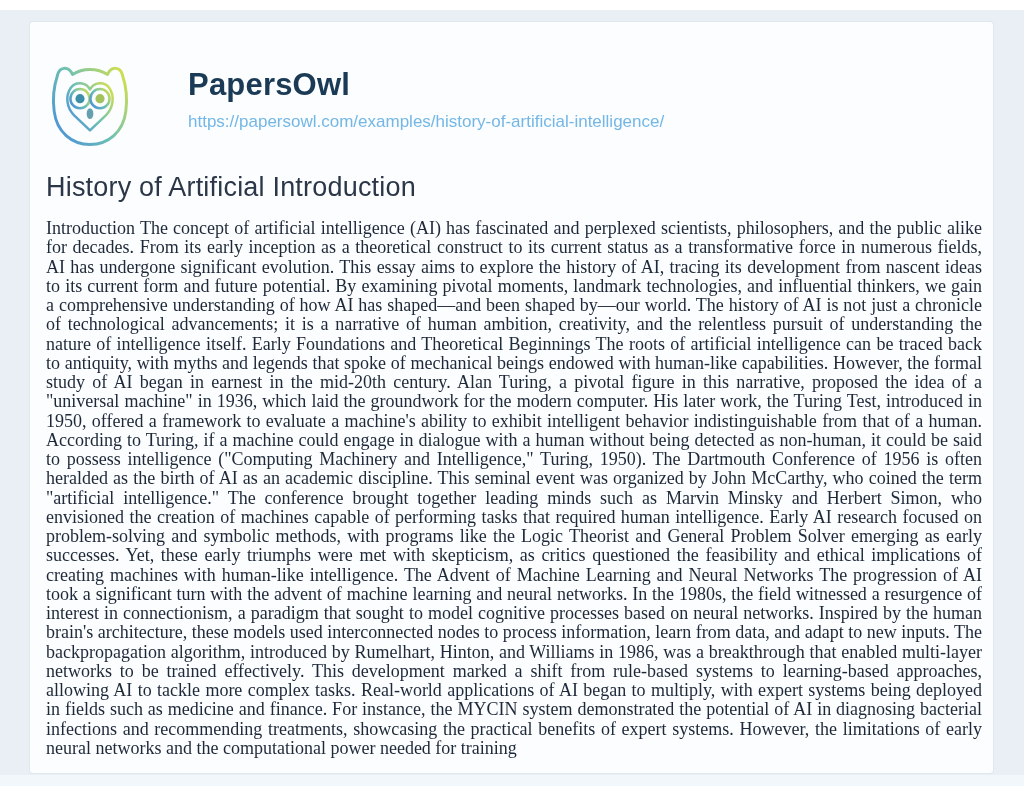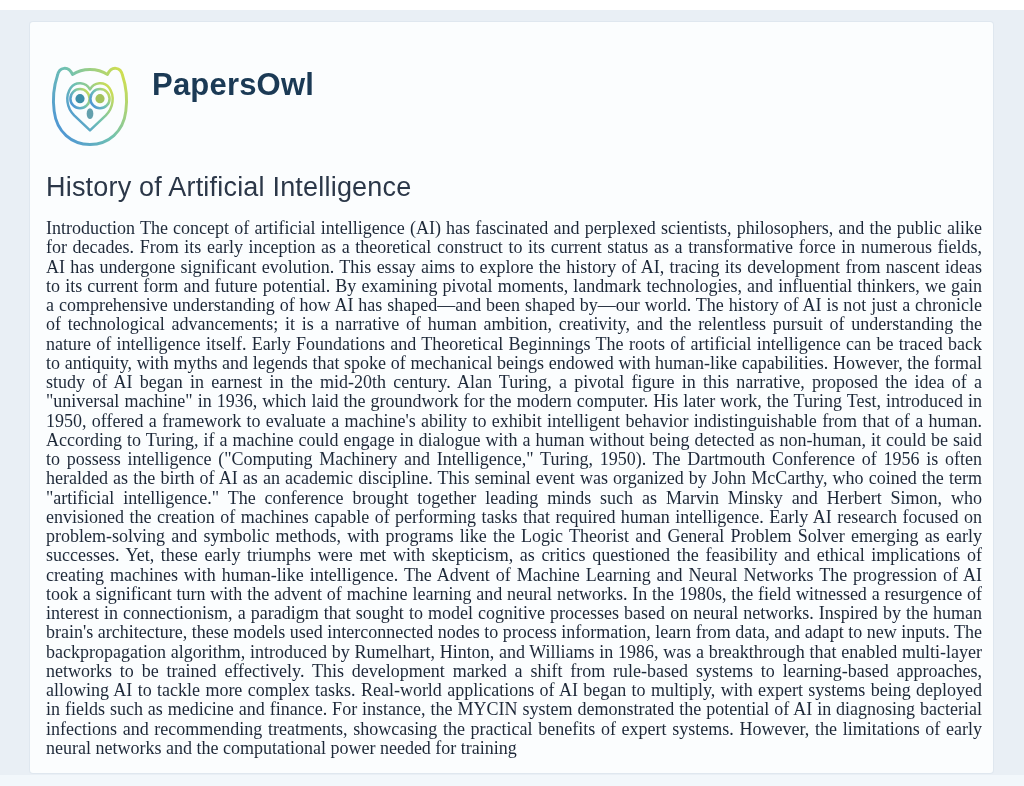--- a/index.html
+++ b/index.html
@@ -45,20 +45,21 @@
     gap: 20px;
   }
   .logo-wrap {
     width: 84px;
     height: 90px;
     display: block;
   }
   .brand-block {
     display: flex;
     flex-direction: column;
+    margin-left: 36px;
   }
   .brand {
     font-size: 31px;
     font-weight: bold;
     color: #1b3a55;
     letter-spacing: 0.2px;
     line-height: 1.1;
     margin-top: 6px;
   }
   .url {
@@ -112,22 +113,23 @@
         <path d="M50 33 C45 24 33 23 27 31 C20 41 22 55 31 64 L50 82 L69 64 C78 55 80 41 73 31 C67 23 55 24 50 33 Z" fill="none" stroke="url(#owlgrad)" stroke-width="3" stroke-linejoin="round"></path>
         <circle cx="38" cy="44" r="11.5" fill="none" stroke="url(#owlgrad)" stroke-width="3"></circle>
         <circle cx="38" cy="44" r="5.5" fill="#3d8ea8"></circle>
         <circle cx="62" cy="44" r="11.5" fill="none" stroke="url(#owlgrad)" stroke-width="3"></circle>
         <circle cx="62" cy="44" r="5.5" fill="#a3c25d"></circle>
         <ellipse cx="50" cy="62" rx="4" ry="6.5" fill="#64a0ad"></ellipse>
       </svg>
     </span>
     <div class="brand-block">
       <div class="brand">PapersOwl</div>
+      <a class="url">https://papersowl.com/examples/history-of-artificial-intelligence/</a>
     </div>
   </header>
 
-  <h1 class="page-title">History of Artificial Intelligence</h1>
+  <h1 class="page-title">History of Artificial Introduction</h1>
 
   <p class="body-text">Introduction The concept of artificial intelligence (AI) has fascinated and perplexed scientists, philosophers, and the public alike for decades. From its early inception as a theoretical construct to its current status as a transformative force in numerous fields, AI has undergone significant evolution. This essay aims to explore the history of AI, tracing its development from nascent ideas to its current form and future potential. By examining pivotal moments, landmark technologies, and influential thinkers, we gain a comprehensive understanding of how AI has shaped—and been shaped by—our world. The history of AI is not just a chronicle of technological advancements; it is a narrative of human ambition, creativity, and the relentless pursuit of understanding the nature of intelligence itself. Early Foundations and Theoretical Beginnings The roots of artificial intelligence can be traced back to antiquity, with myths and legends that spoke of mechanical beings endowed with human-like capabilities. However, the formal study of AI began in earnest in the mid-20th century. Alan Turing, a pivotal figure in this narrative, proposed the idea of a "universal machine" in 1936, which laid the groundwork for the modern computer. His later work, the Turing Test, introduced in 1950, offered a framework to evaluate a machine's ability to exhibit intelligent behavior indistinguishable from that of a human. According to Turing, if a machine could engage in dialogue with a human without being detected as non-human, it could be said to possess intelligence ("Computing Machinery and Intelligence," Turing, 1950). The Dartmouth Conference of 1956 is often heralded as the birth of AI as an academic discipline. This seminal event was organized by John McCarthy, who coined the term "artificial intelligence." The conference brought together leading minds such as Marvin Minsky and Herbert Simon, who envisioned the creation of machines capable of performing tasks that required human intelligence. Early AI research focused on problem-solving and symbolic methods, with programs like the Logic Theorist and General Problem Solver emerging as early successes. Yet, these early triumphs were met with skepticism, as critics questioned the feasibility and ethical implications of creating machines with human-like intelligence. The Advent of Machine Learning and Neural Networks The progression of AI took a significant turn with the advent of machine learning and neural networks. In the 1980s, the field witnessed a resurgence of interest in connectionism, a paradigm that sought to model cognitive processes based on neural networks. Inspired by the human brain's architecture, these models used interconnected nodes to process information, learn from data, and adapt to new inputs. The backpropagation algorithm, introduced by Rumelhart, Hinton, and Williams in 1986, was a breakthrough that enabled multi-layer networks to be trained effectively. This development marked a shift from rule-based systems to learning-based approaches, allowing AI to tackle more complex tasks. Real-world applications of AI began to multiply, with expert systems being deployed in fields such as medicine and finance. For instance, the MYCIN system demonstrated the potential of AI in diagnosing bacterial infections and recommending treatments, showcasing the practical benefits of expert systems. However, the limitations of early neural networks and the computational power needed for training</p>
 
 </div>
 
 <div class="bottom-strip"></div>
 
 </body></html>

